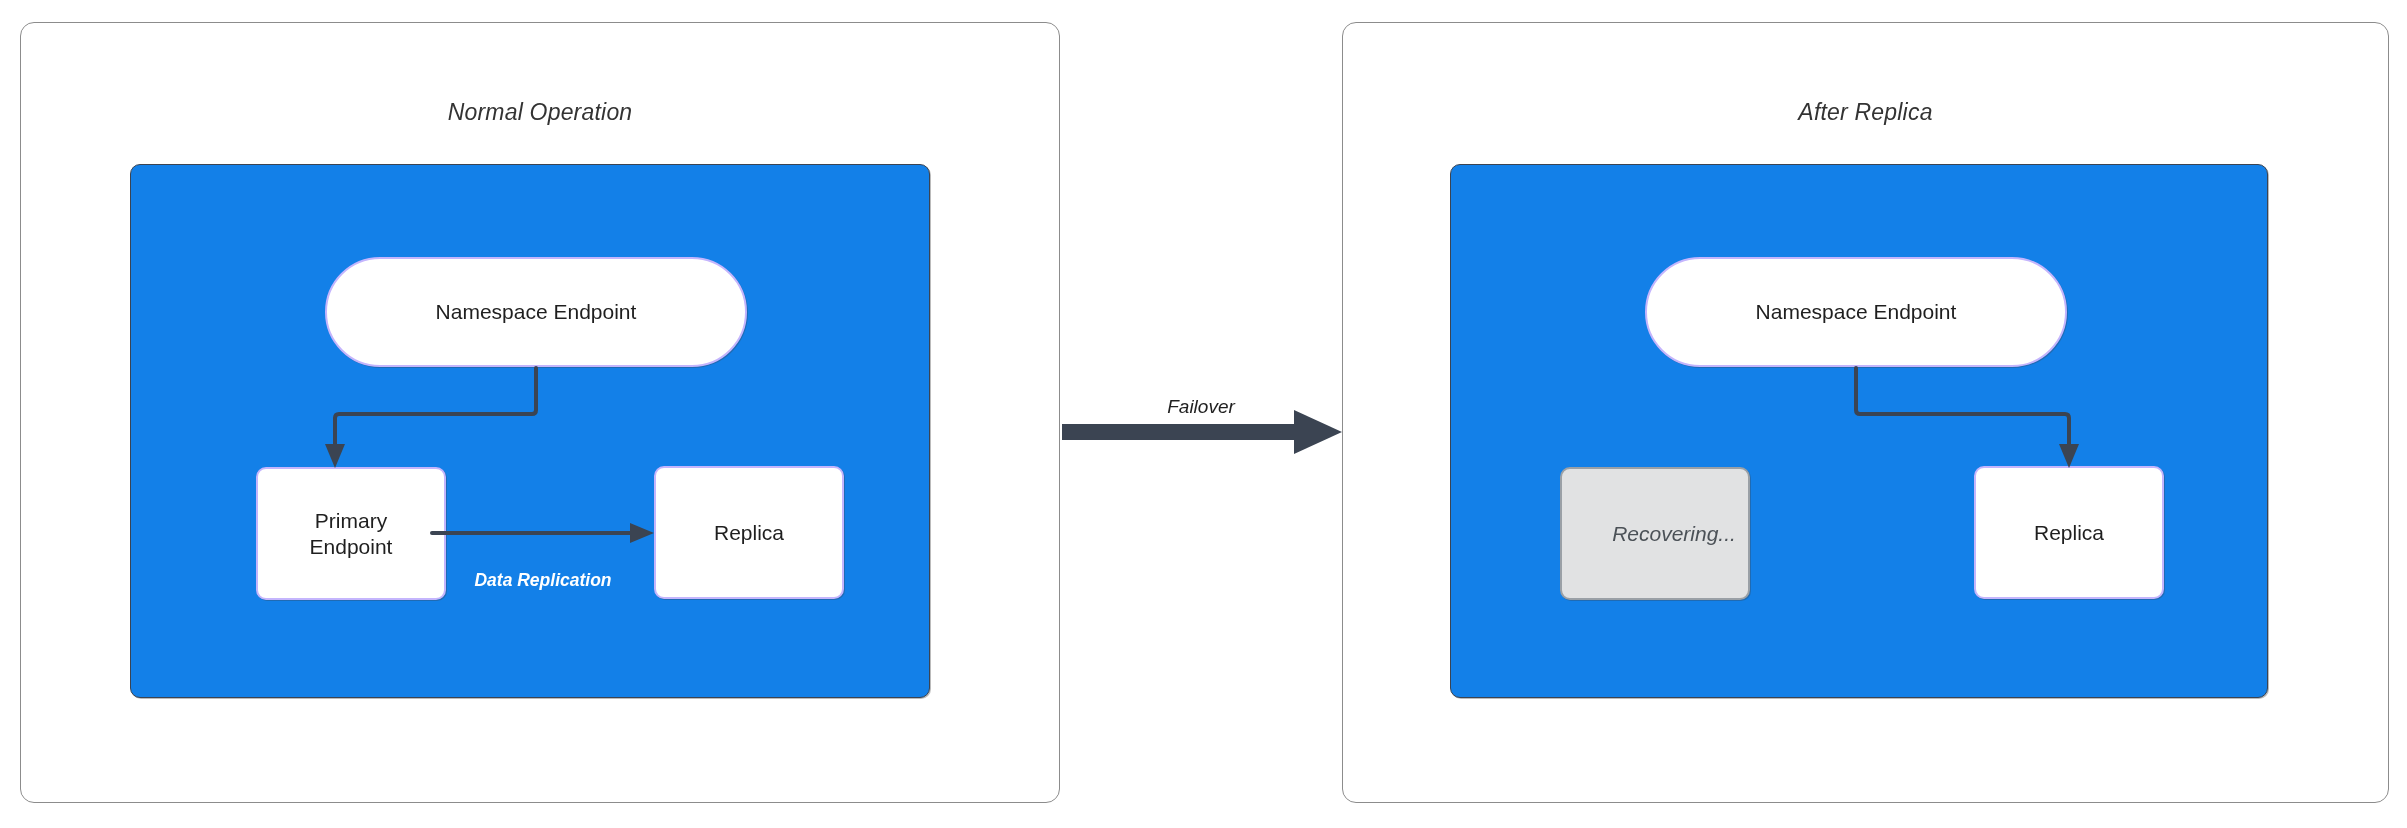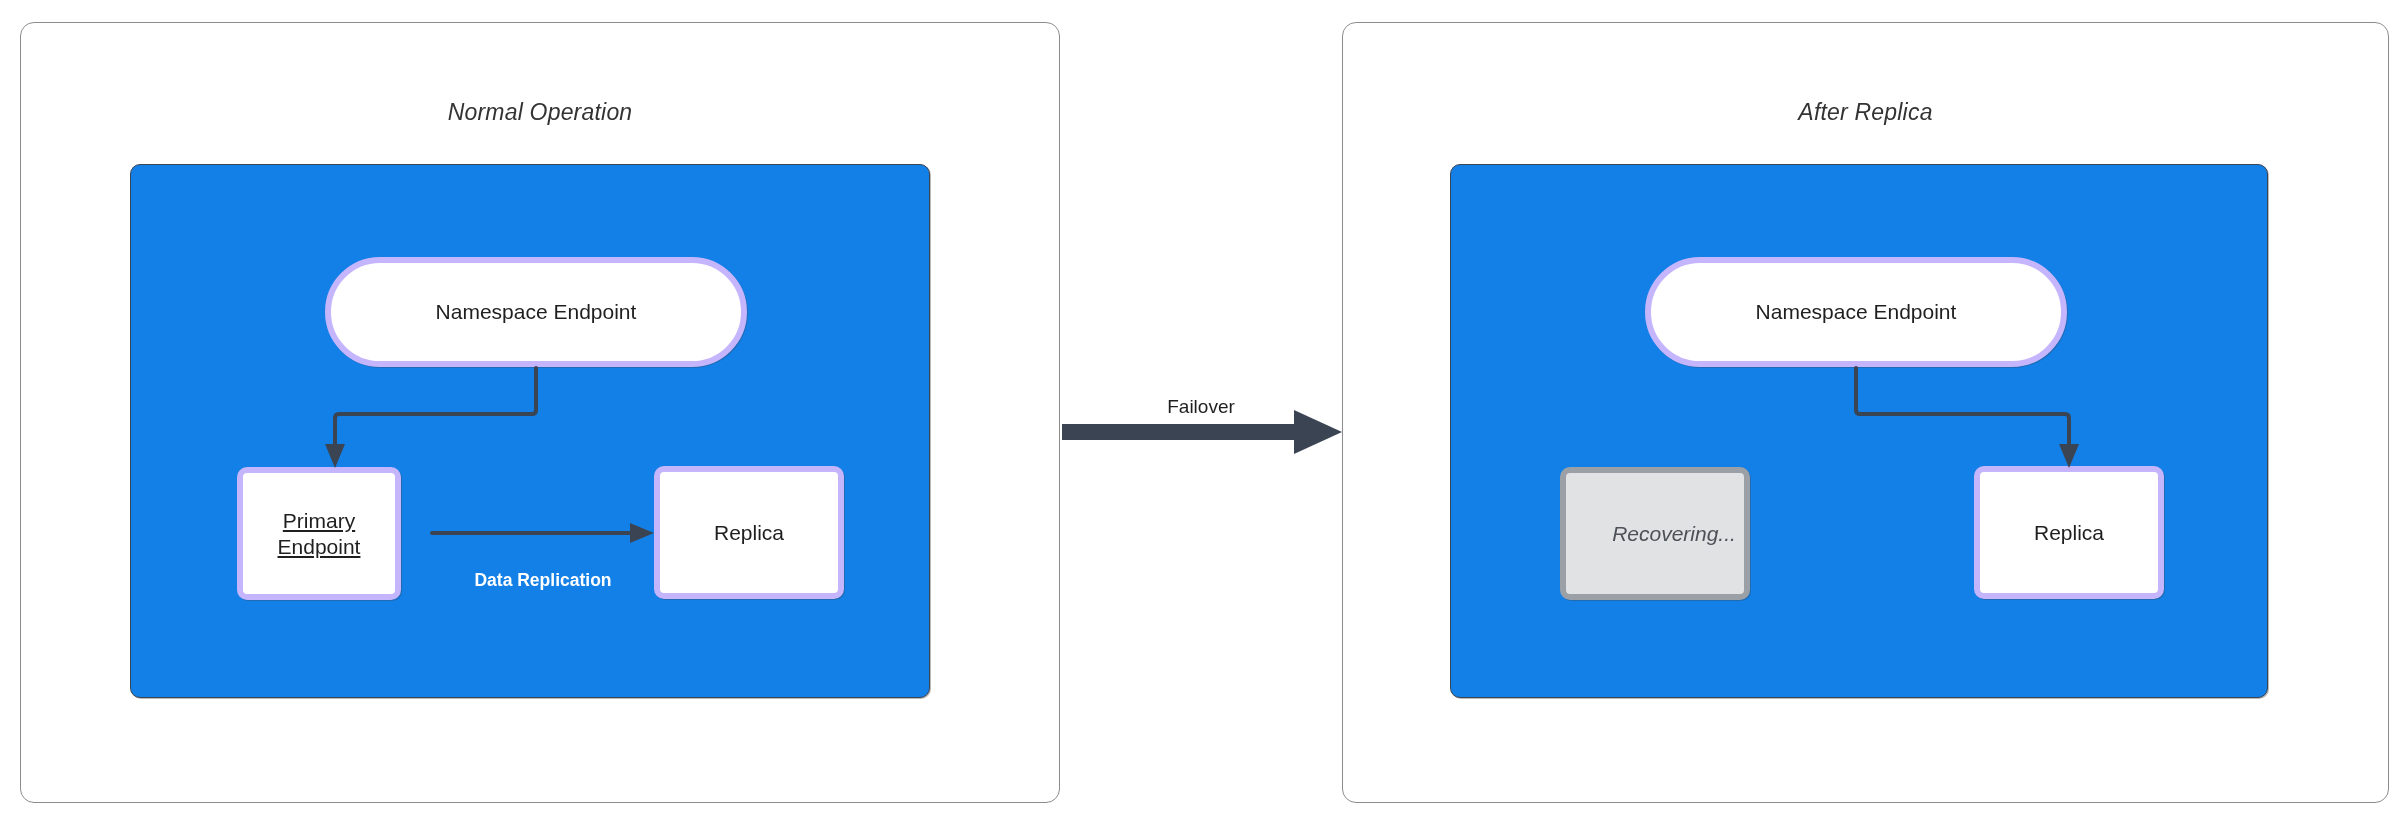--- a/index.html
+++ b/index.html
@@ -52,42 +52,42 @@
     box-shadow: 1px 1px 0 rgba(60,60,60,0.35);
   }
   #blue-left  { left: 130px;  top: 164px; width: 800px;  height: 534px; }
   #blue-right { left: 1450px; top: 164px; width: 818px;  height: 534px; }
 
   
   .node {
     position: absolute;
     box-sizing: border-box;
     background: #ffffff;
-    border: 6px solid #c4b5fd;
+    border: 2px solid #c4b5fd;
     display: flex;
     align-items: center;
     justify-content: center;
     text-align: center;
     font-size: 21px;
     color: #1f1f1f;
     line-height: 1.22;
     box-shadow: 1px 1px 0 rgba(60,60,60,0.30);
   }
   .node.pill   { border-radius: 999px; }
   .node.rect   { border-radius: 10px; }
   .node.faded  {
     background: #e1e2e3;
     border-color: #9aa0a6;
     color: #4b5157;
     font-style: italic;
   }
 
   
   #node-endpoint-left { left: 325px; top: 257px; width: 422px; height: 110px; }
-  #node-primary       { left: 237px; top: 467px; width: 164px; height: 133px; text-decoration: underline; }
+  #node-primary       { left: 256px; top: 467px; width: 190px; height: 133px; }
   #node-replica-left  { left: 654px; top: 466px; width: 190px; height: 133px; }
 
   
   #node-endpoint-right { left: 1645px; top: 257px; width: 422px; height: 110px; }
   #node-recovering     { left: 1560px; top: 467px; width: 190px; height: 133px; padding-left: 38px; }
   #node-replica-right  { left: 1974px; top: 466px; width: 190px; height: 133px; }
 
   
   #links {
     position: absolute;
@@ -104,20 +104,21 @@
   }
   .link-arrow { fill: #3b4452; }
 
   
   .edge-label {
     position: absolute;
     font-size: 17.5px;
     font-weight: bold;
     color: #ffffff;
     white-space: nowrap;
+    font-style: italic;
   }
   #label-data-replication {
     left: 453px;
     top: 530px;
     width: 180px;
     text-align: center;
     margin-top: 40px;
   }
   #label-failover {
     left: 1060px;

